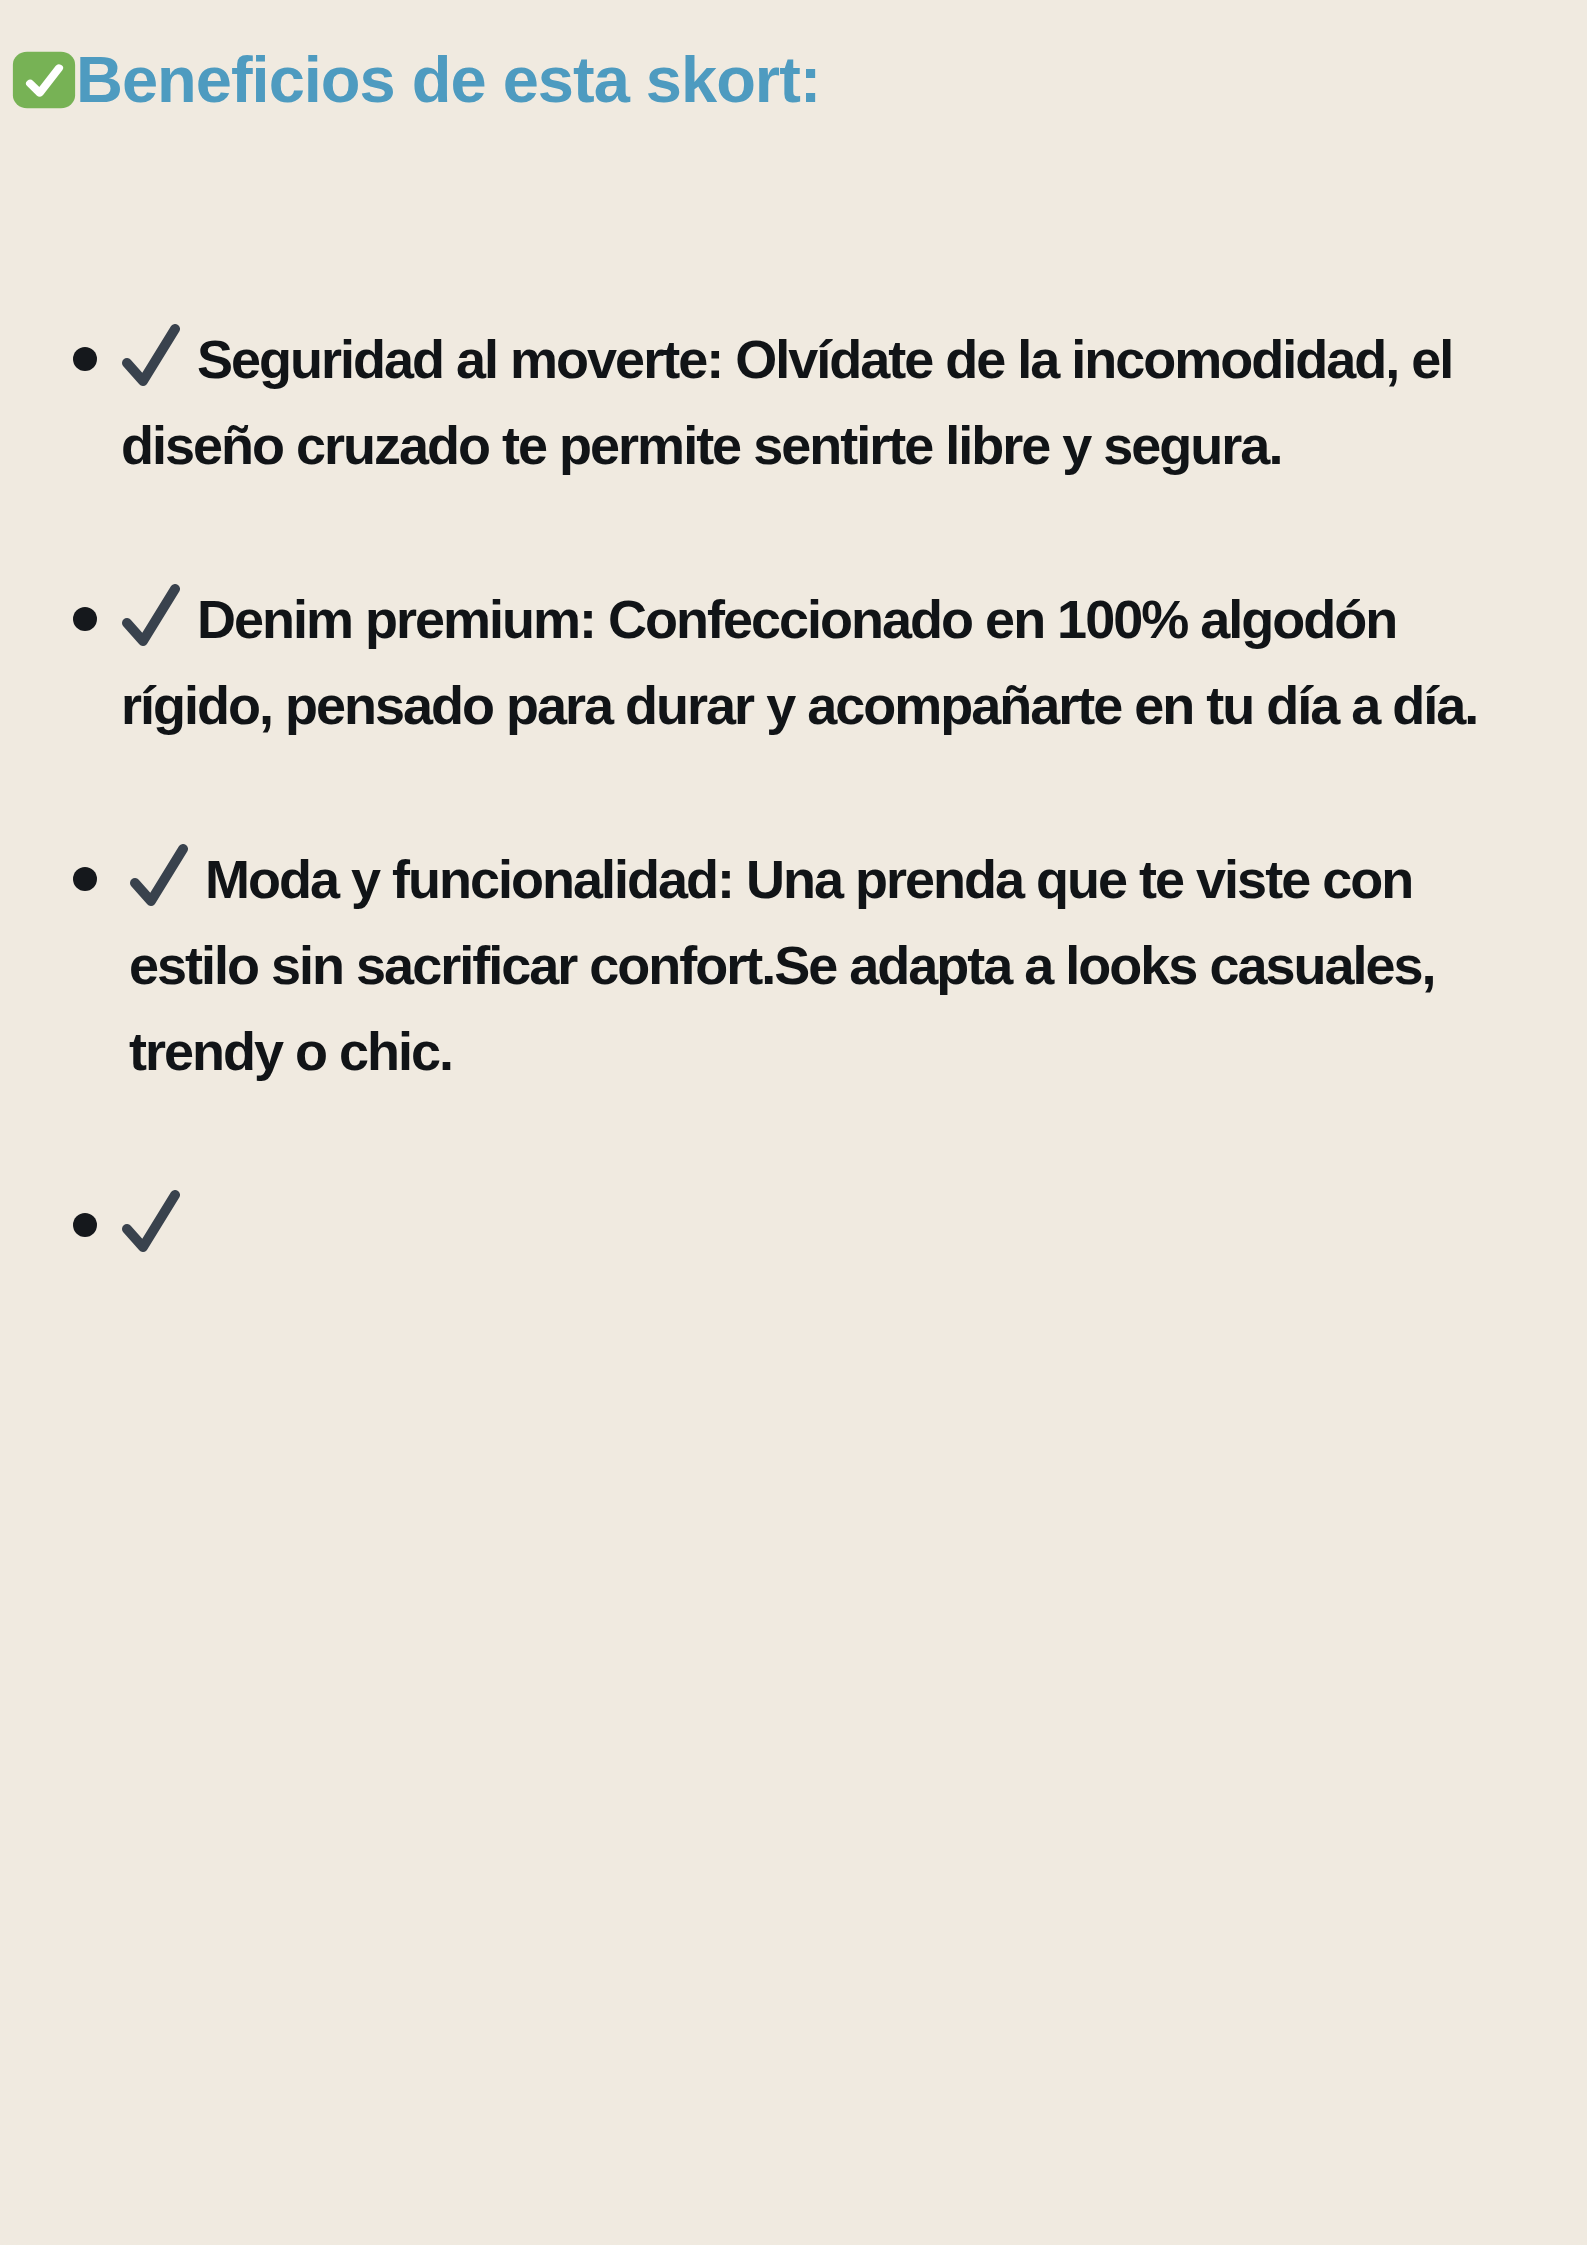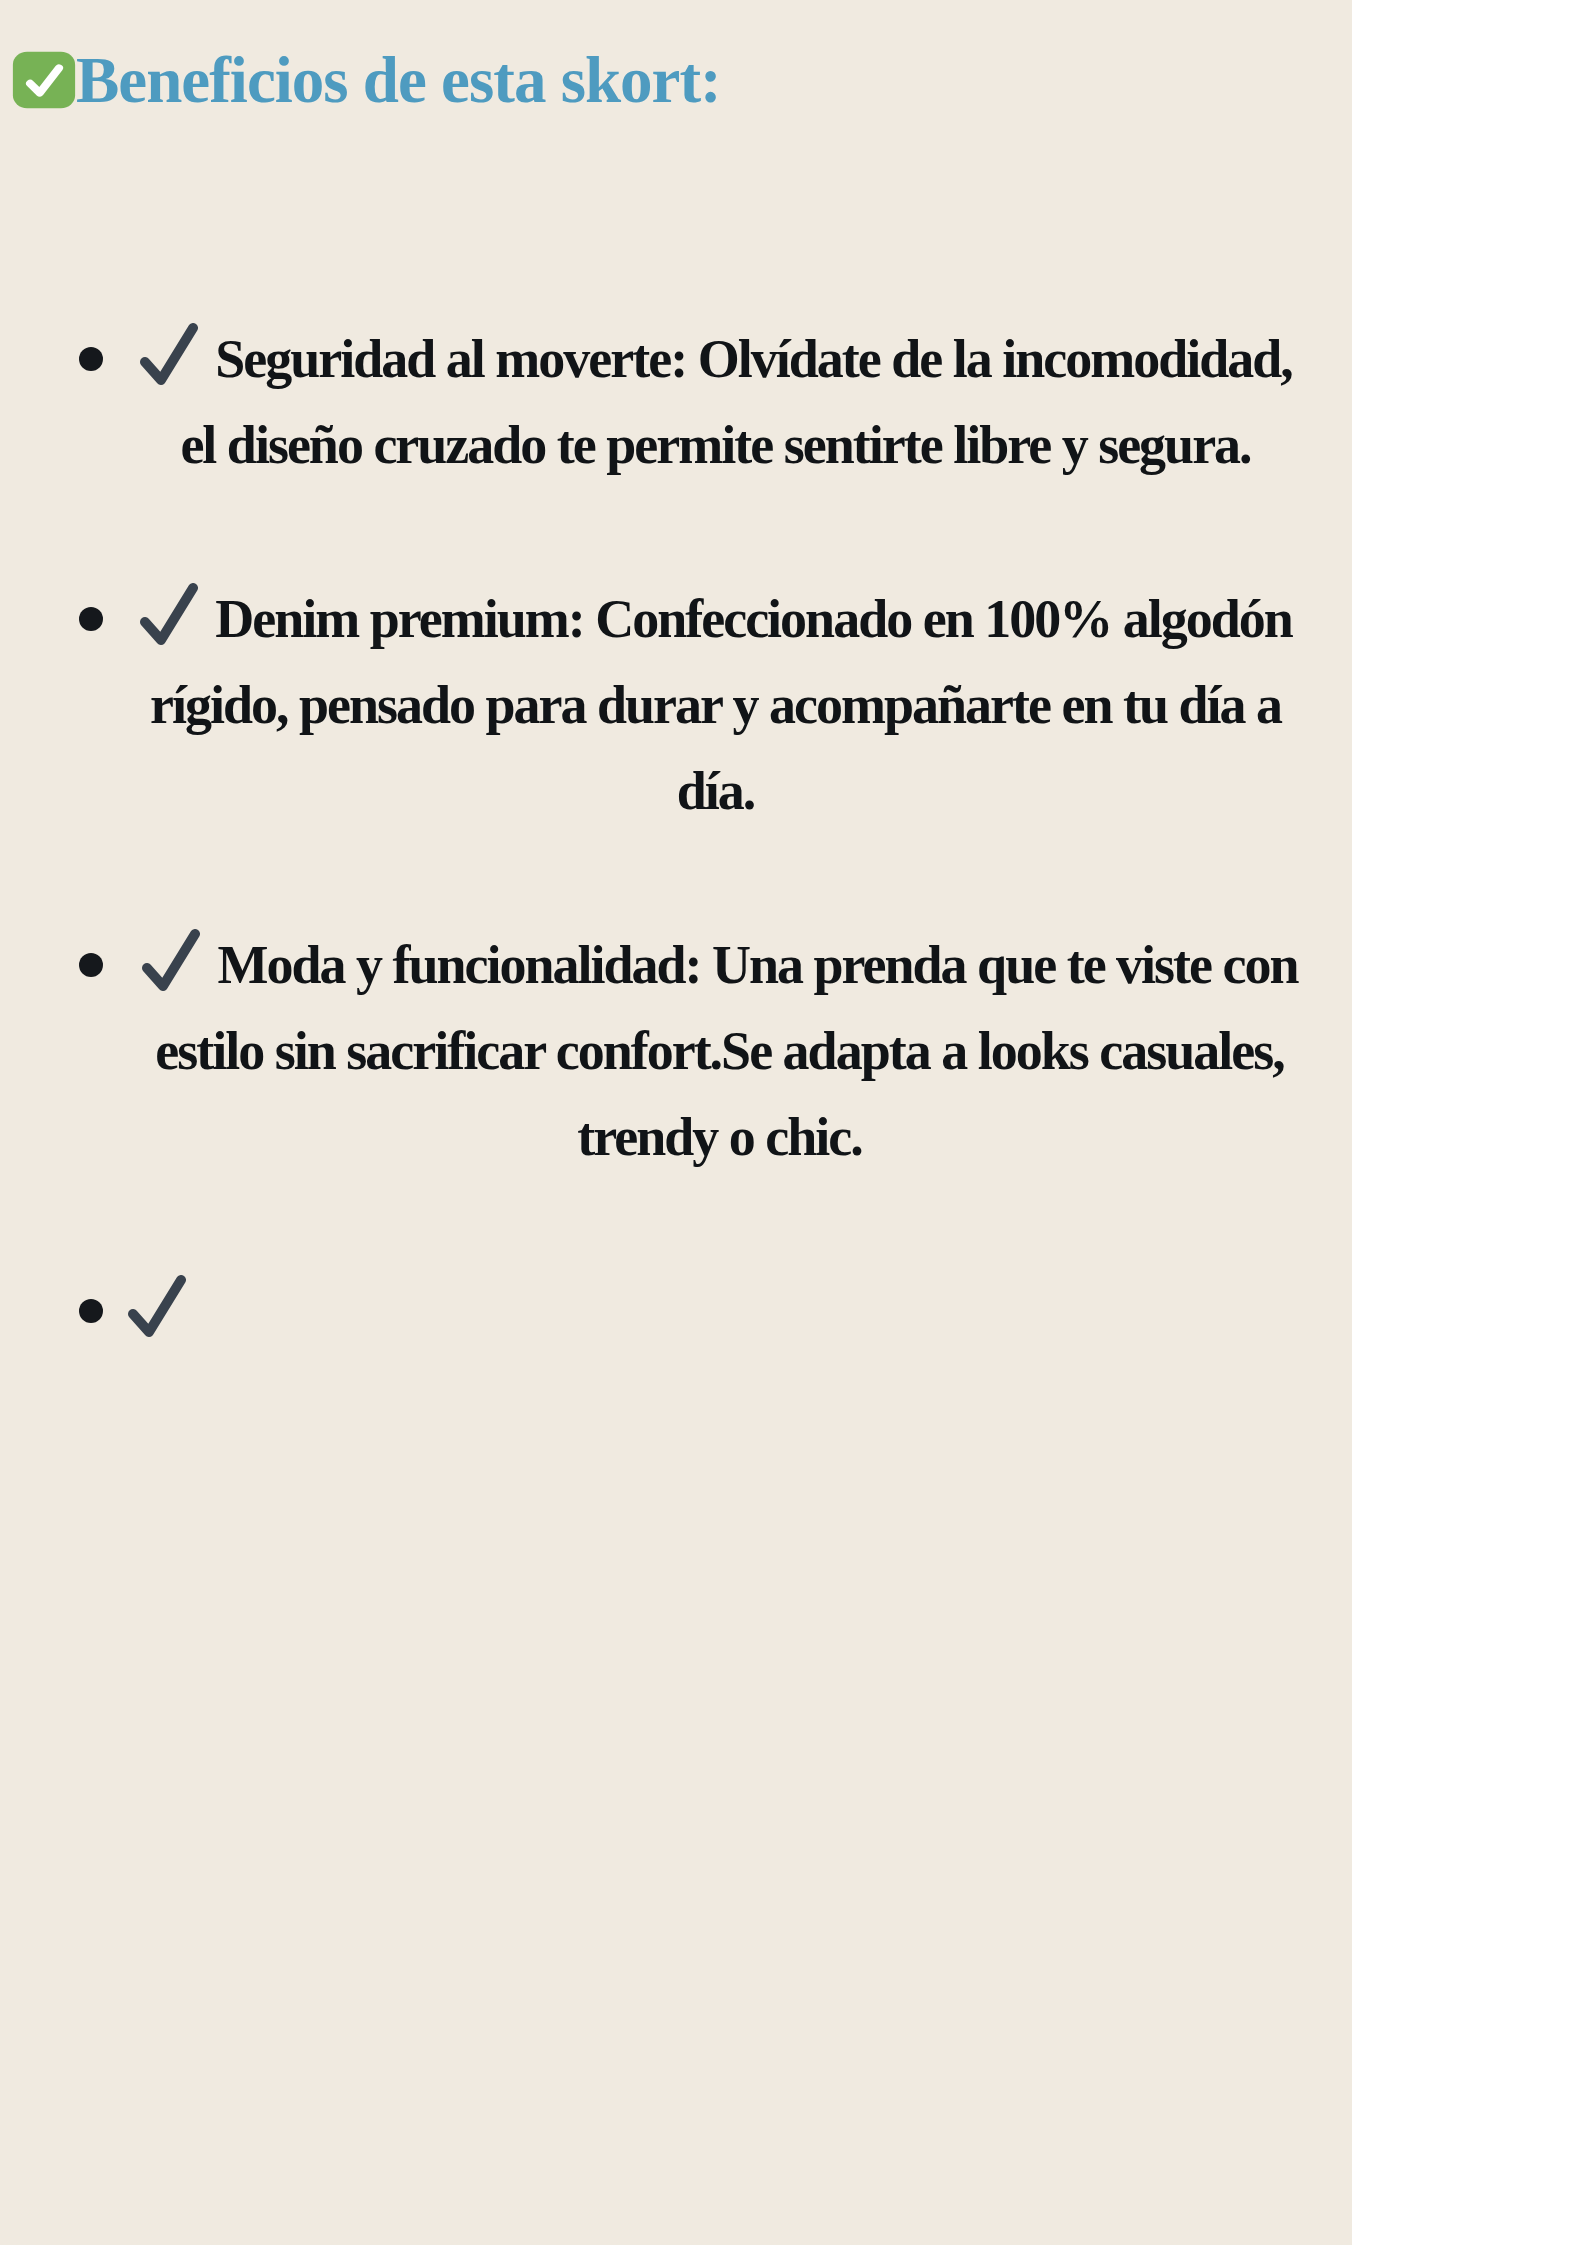--- a/index.html
+++ b/index.html
@@ -1,22 +1,22 @@
 <!DOCTYPE html>
 <html lang="es"><head>
 <meta charset="utf-8">
 <style>
   html, body { margin: 0; padding: 0; }
 
   .page {
     position: relative;
-    width: 1352px;
+    width: 1587px;
     height: 2245px;
     background: #f0eae0;
-    font-family: Liberation Serif, serif;
+    font-family: Liberation Sans, sans-serif;
     overflow: hidden;
     box-sizing: border-box;
   }
 
   
   .heading {
     margin: 0;
     padding: 42px 40px 0 12px;
     display: flex;
     align-items: flex-start;
@@ -30,22 +30,21 @@
     flex: none;
     display: inline-block;
     margin-top: 9px;
   }
   .heading .emoji svg { display: block; }
 
   
   .benefits {
     list-style: none;
     margin: 198px 0 0 0;
-    padding: 0 48px 0 12px;
-    text-align: center;
+    padding: 0 48px 0 6px;
   }
   .benefit {
     display: flex;
     margin: 0 0 88px 0;
     font-size: 54px;
     line-height: 86px;
     font-weight: bold;
     letter-spacing: -2px;
     color: #111417;
   }

